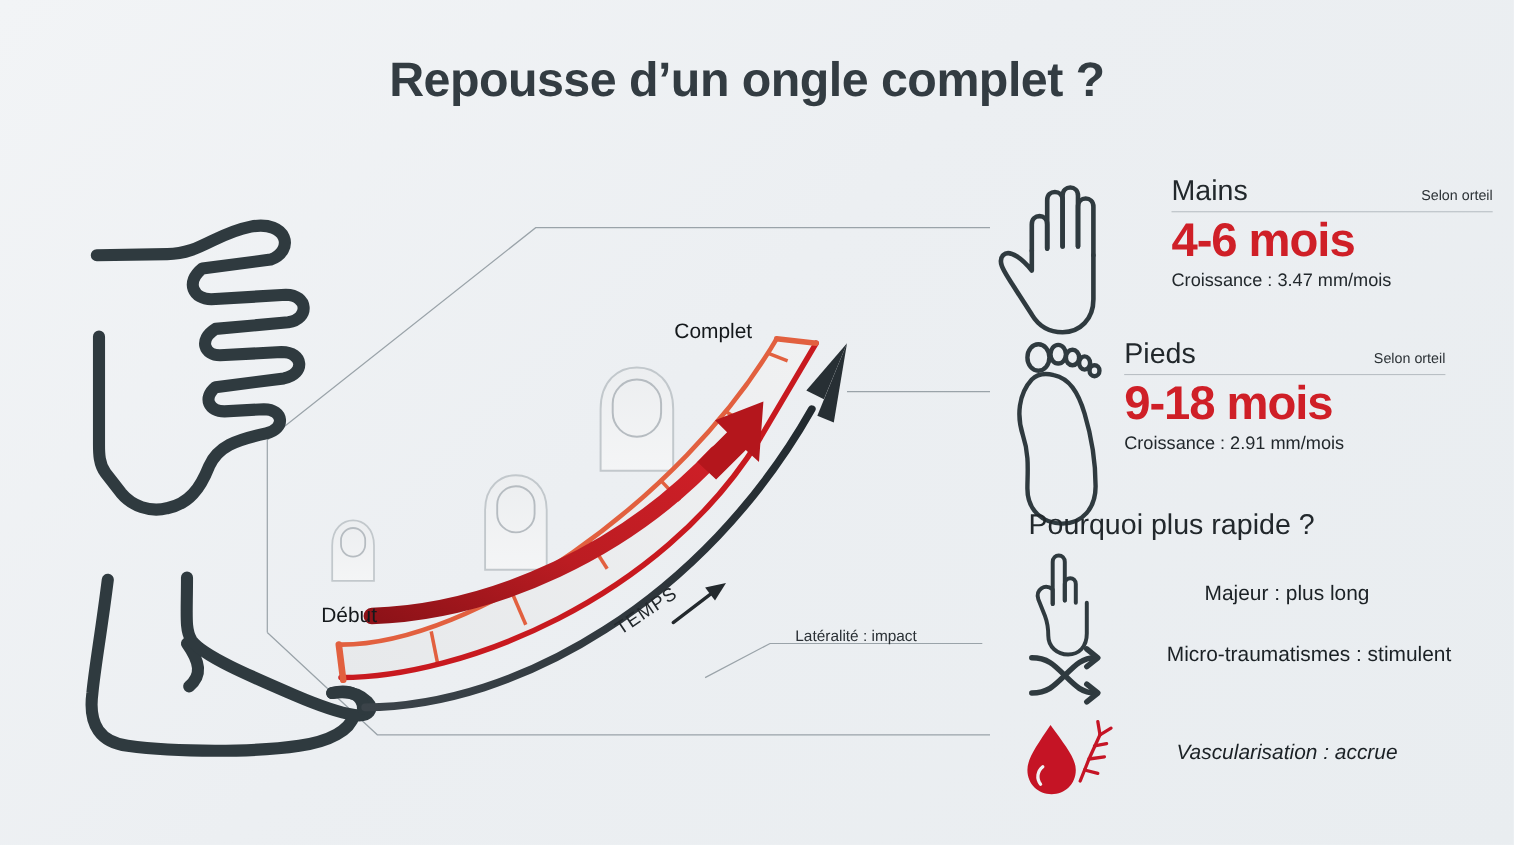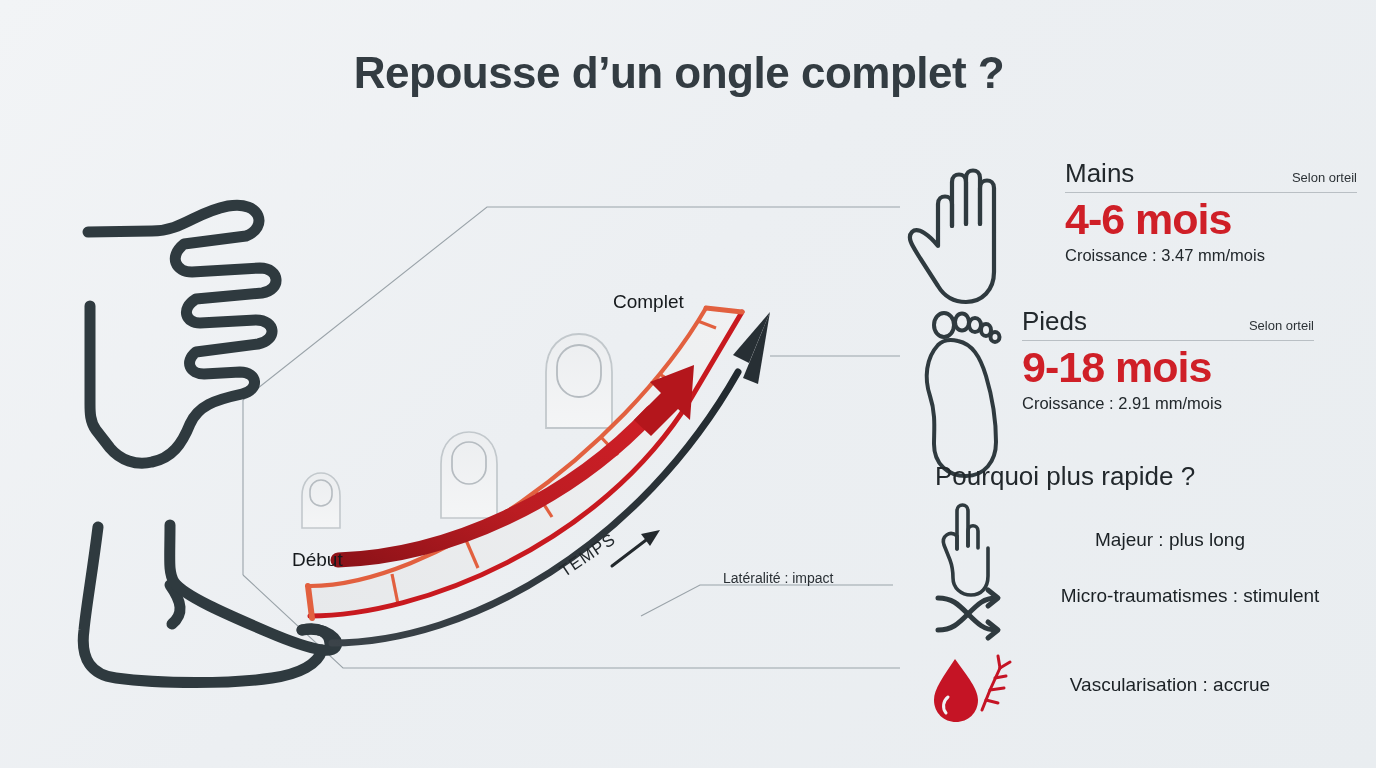--- a/index.html
+++ b/index.html
@@ -104,21 +104,21 @@
     position: absolute;
     left: 1020px;
     font-size: 19px;
     line-height: 1.22;
     color: #1b2125;
     width: 300px;
     text-align: center;
   }
   #reason-0 { top: 528px; }
   #reason-1 { top: 584px; margin-left: 20px; }
-  #reason-2 { top: 673px; }
+  #reason-2 { top: 673px; font-style: italic; }
 </style>
 </head>
 <body>
 
 <div id="page">
 
   <div class="title">Repousse d’un ongle complet ?</div>
 
   <svg id="artwork" viewBox="0 0 1376 768">
     <defs>

